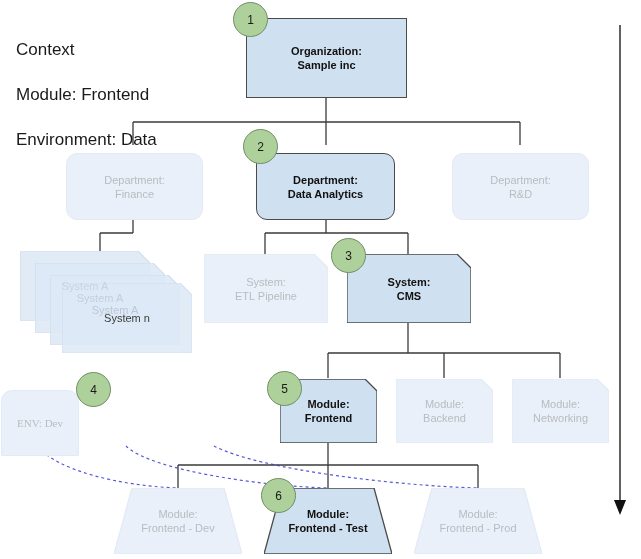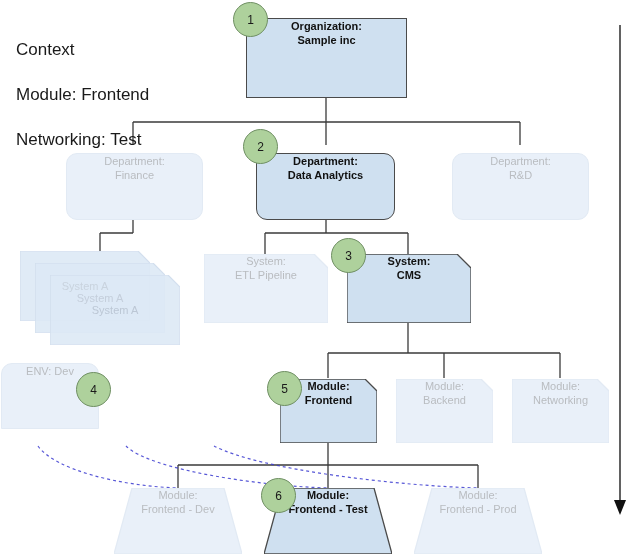--- a/index.html
+++ b/index.html
@@ -34,20 +34,21 @@
     color: #1a1a1a;
     white-space: pre;
   }
   #context div { white-space: nowrap; }
 
   
   .node {
     position: absolute;
     box-sizing: border-box;
     display: flex;
+    align-items: center;
     justify-content: center;
     text-align: center;
     font-size: 11px;
     line-height: 14px;
     color: #111111;
     z-index: 3;
   }
   .node .lbl { white-space: pre-line; }
 
   
@@ -177,21 +178,21 @@
     <g stroke="#3b3bd0" stroke-width="1.2" fill="none" stroke-dasharray="3,3" opacity="0.85">
       <path d="M38 446 C 55 470, 120 486, 178 488"></path>
       <path d="M126 446 C 150 470, 260 486, 328 488"></path>
       <path d="M214 446 C 260 470, 400 486, 478 488"></path>
     </g>
   </svg>
 
   <div id="context">
     <div>Context</div>
     <div>Module: Frontend</div>
-    <div>Networking: Test</div>
+    <div>Environment: Data</div>
   </div>
 
   <div class="node active shape-rect" style="left:246px; top:18px; width:161px; height:80px;">
     <span class="lbl">Organization:
 Sample inc</span>
   </div>
   <div class="badge" style="left:233px; top:2px;">
     <span>1</span>
   </div>
 
@@ -225,20 +226,26 @@
         <polygon points="0,0 118,0 130,12 130,70 0,70" fill="#dde9f6" stroke="#cfdcec" stroke-width="1.2" opacity="0.9"></polygon>
       </svg>
       <span class="lbl" style="color:#c4cedb;">System A</span>
     </div>
     <div class="stack-card" style="left:30px; top:24px; width:130px; height:70px;">
       <svg class="stacksvg" viewBox="0 0 130 70" preserveAspectRatio="none">
         <polygon points="0,0 118,0 130,12 130,70 0,70" fill="#dde9f6" stroke="#cfdcec" stroke-width="1.2" opacity="0.9"></polygon>
       </svg>
       <span class="lbl" style="color:#bcc7d5;">System A</span>
     </div>
+    <div class="stack-card" style="left:42px; top:32px; width:130px; height:70px;">
+      <svg class="stacksvg" viewBox="0 0 130 70" preserveAspectRatio="none">
+        <polygon points="0,0 118,0 130,12 130,70 0,70" fill="#dde9f6" stroke="#cfdcec" stroke-width="1.2" opacity="0.85"></polygon>
+      </svg>
+      <span class="lbl" style="color:#3c3c3c;">System n</span>
+    </div>
   </div>
 
   <div class="node dim shape-tag" style="left:204px; top:254px; width:124px; height:69px;">
     <svg class="tagsvg" viewBox="0 0 124 69" preserveAspectRatio="none">
       <polygon points="0,0 110,0 124,14 124,69 0,69" fill="#e9f0f9" stroke="#e2eaf4" stroke-width="1.3"></polygon>
     </svg>
     <span class="lbl">System:
 ETL Pipeline</span>
   </div>
 
@@ -246,21 +253,21 @@
     <svg class="tagsvg" viewBox="0 0 124 69" preserveAspectRatio="none">
       <polygon points="0,0 110,0 124,14 124,69 0,69" fill="#cfe0f0" stroke="#4a4a4a" stroke-width="1.3"></polygon>
     </svg>
     <span class="lbl">System:
 CMS</span>
   </div>
   <div class="badge" style="left:331px; top:238px;">
     <span>3</span>
   </div>
 
-  <div class="node dim shape-roundtop" style="left:1px; top:363px; width:98px; height:66px;">
+  <div class="node dim shape-roundtop" style="left:1px; top:390px; width:78px; height:66px;font-family:Liberation Serif, serif;">
     <span class="lbl">ENV: Dev</span>
   </div>
 
   <div class="badge" style="left:76px; top:372px;">
     <span>4</span>
   </div>
 
 
   <div class="node active shape-tag" style="left:280px; top:379px; width:97px; height:64px;">
     <svg class="tagsvg" viewBox="0 0 97 64" preserveAspectRatio="none">

